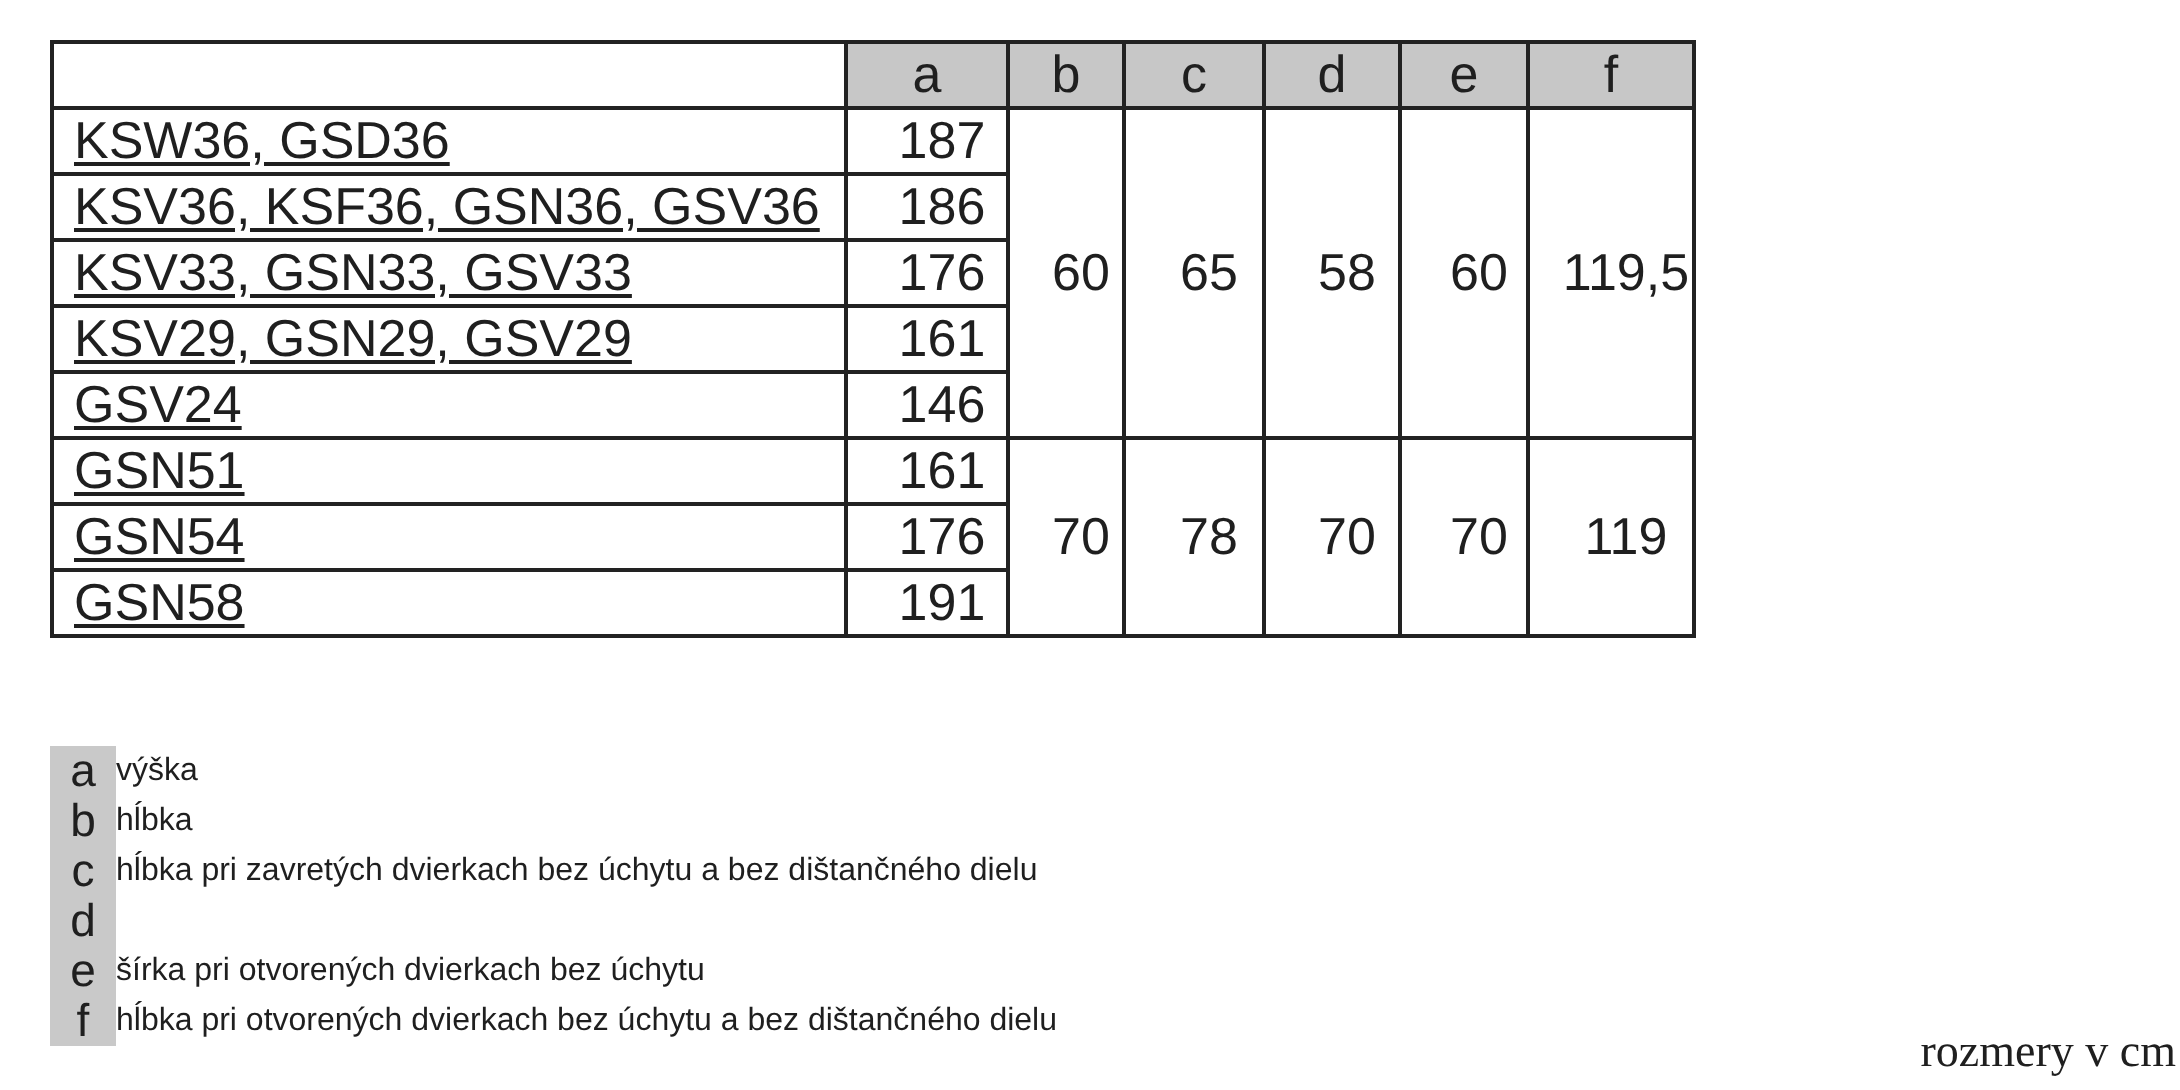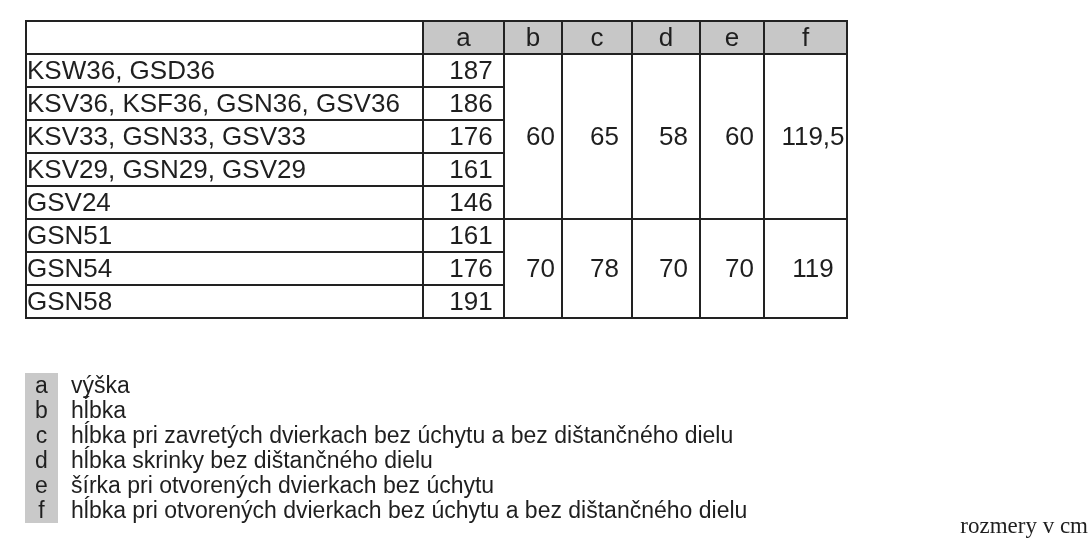--- a/index.html
+++ b/index.html
@@ -21,37 +21,36 @@
   }
   table.dims td {
     border: 2px solid #222222;
     font-size: 26px;
     vertical-align: middle;
     background: #ffffff;
   }
   tr.head td { height: 31px; text-align: center; }
   tr.head td.dim-h { background: #c7c7c7; }
   tr.head td.corner { background: #ffffff; }
-  td.model { height: 26px; text-align: left; white-space: nowrap; }
+  td.model { height: 26px; text-align: left; padding-left: 10px; white-space: nowrap; text-decoration: underline; }
   td.num { text-align: center; padding-left: 15px; }
   tr.sep td { border-top: 1px solid #14b8a6; }
 
   
   .legend { position: absolute; left: 25px; top: 373px; }
   .lrow { display: flex; align-items: center; height: 25px; }
   .lkey {
     flex: none;
     width: 33px; height: 25px;
     background: #c9c9c9;
     text-align: center;
     font-size: 23px; line-height: 25px;
   }
   .ltext {
-    margin-left: 13px;
-    font-size: 23px;
+    font-size: 16px;
     line-height: 25px;
     white-space: nowrap;
   }
 
   
   .footnote {
     position: absolute;
     right: 2px; top: 513px;
     font-size: 23px;
     white-space: nowrap;
@@ -136,21 +135,20 @@
   <div class="lrow">
     <span class="lkey">b</span>
     <span class="ltext">hĺbka</span>
   </div>
   <div class="lrow">
     <span class="lkey">c</span>
     <span class="ltext">hĺbka pri zavretých dvierkach bez úchytu a bez dištančného dielu</span>
   </div>
   <div class="lrow">
     <span class="lkey">d</span>
-    <span class="ltext">hĺbka skrinky bez dištančného dielu</span>
   </div>
   <div class="lrow">
     <span class="lkey">e</span>
     <span class="ltext">šírka pri otvorených dvierkach bez úchytu</span>
   </div>
   <div class="lrow">
     <span class="lkey">f</span>
     <span class="ltext">hĺbka pri otvorených dvierkach bez úchytu a bez dištančného dielu</span>
   </div>
 </div>

